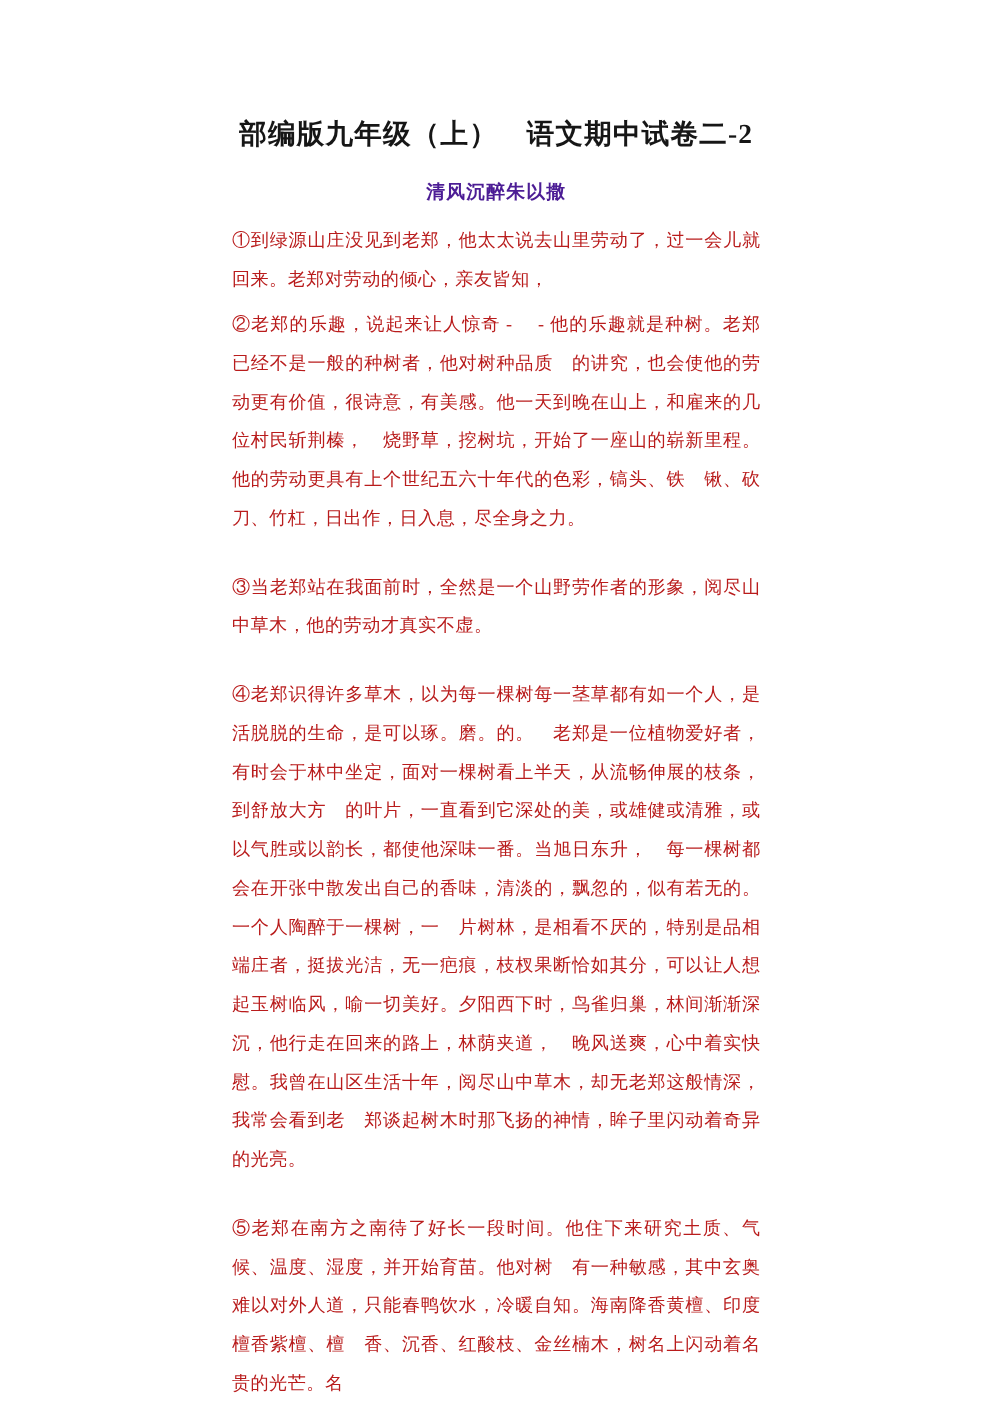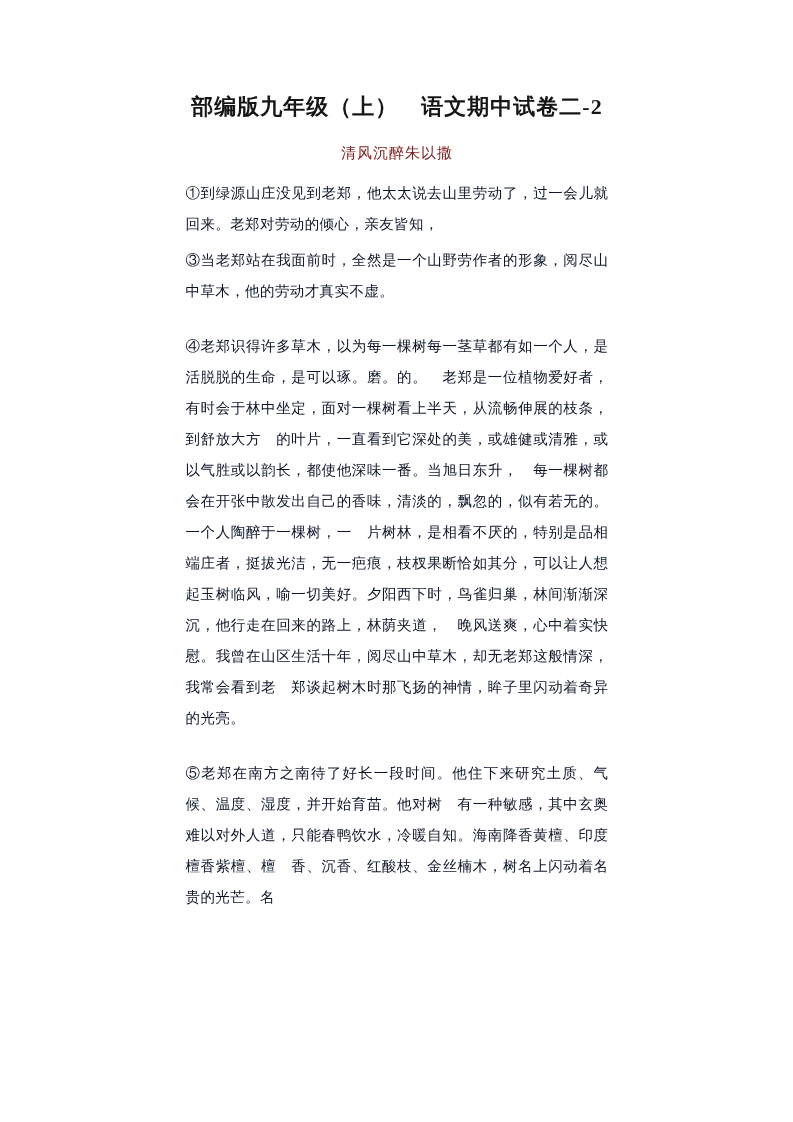--- a/index.html
+++ b/index.html
@@ -32,34 +32,34 @@
   .question-line {
     margin: 30px 0 0 0;
     font-size: 14.5px;
     line-height: 22px;
     text-align: left;
     color: #222222;
   }
   .essay-title {
     margin: 22px 0 0 0;
     font-size: 15px;
-    font-weight: normal;
+    font-weight: bold;
     text-align: center;
     letter-spacing: 1px;
-    color: #7f1d1d;
+    color: #4c1d95;
   }
   .para {
     margin: 0 0 24px 0;
     font-size: 14.5px;
     line-height: 31px;
     letter-spacing: 0.4px;
     text-align: justify;
     text-justify: inter-ideograph;
     word-break: break-all;
-    color: #0f172a;
+    color: #b91c1c;
   }
   .para.first {
     margin-top: 15px;
   }
   .para.tight {
     margin-bottom: 5px;
   }
 </style>
 </head>
 <body>
@@ -68,20 +68,21 @@
   <div class="content">
 
     <h1 class="doc-title">部编版九年级（上）　语文期中试卷二-2</h1>
 
 
     <h2 class="essay-title">清风沉醉朱以撒</h2>
 
     <p class="para first tight">①到绿源山庄没见到老郑，他太太说去山里劳动了，过一会儿就回来。老郑对劳动的倾心，亲友皆知，</p>
 
 
+    <p class="para">②老郑的乐趣，说起来让人惊奇 -　 - 他的乐趣就是种树。老郑已经不是一般的种树者，他对树种品质　的讲究，也会使他的劳动更有价值，很诗意，有美感。他一天到晚在山上，和雇来的几位村民斩荆榛，　烧野草，挖树坑，开始了一座山的崭新里程。他的劳动更具有上个世纪五六十年代的色彩，镐头、铁　锹、砍刀、竹杠，日出作，日入息，尽全身之力。</p>
 
     <p class="para">③当老郑站在我面前时，全然是一个山野劳作者的形象，阅尽山中草木，他的劳动才真实不虚。</p>
 
     <p class="para">④老郑识得许多草木，以为每一棵树每一茎草都有如一个人，是活脱脱的生命，是可以琢。磨。的。　老郑是一位植物爱好者，有时会于林中坐定，面对一棵树看上半天，从流畅伸展的枝条，到舒放大方　的叶片，一直看到它深处的美，或雄健或清雅，或以气胜或以韵长，都使他深味一番。当旭日东升，　每一棵树都会在开张中散发出自己的香味，清淡的，飘忽的，似有若无的。一个人陶醉于一棵树，一　片树林，是相看不厌的，特别是品相端庄者，挺拔光洁，无一疤痕，枝杈果断恰如其分，可以让人想　起玉树临风，喻一切美好。夕阳西下时，鸟雀归巢，林间渐渐深沉，他行走在回来的路上，林荫夹道，　晚风送爽，心中着实快慰。我曾在山区生活十年，阅尽山中草木，却无老郑这般情深，我常会看到老　郑谈起树木时那飞扬的神情，眸子里闪动着奇异的光亮。</p>
 
     <p class="para">⑤老郑在南方之南待了好长一段时间。他住下来研究土质、气候、温度、湿度，并开始育苗。他对树　有一种敏感，其中玄奥难以对外人道，只能春鸭饮水，冷暖自知。海南降香黄檀、印度檀香紫檀、檀　香、沉香、红酸枝、金丝楠木，树名上闪动着名贵的光芒。名</p>
 
   </div>
 </div>
 

